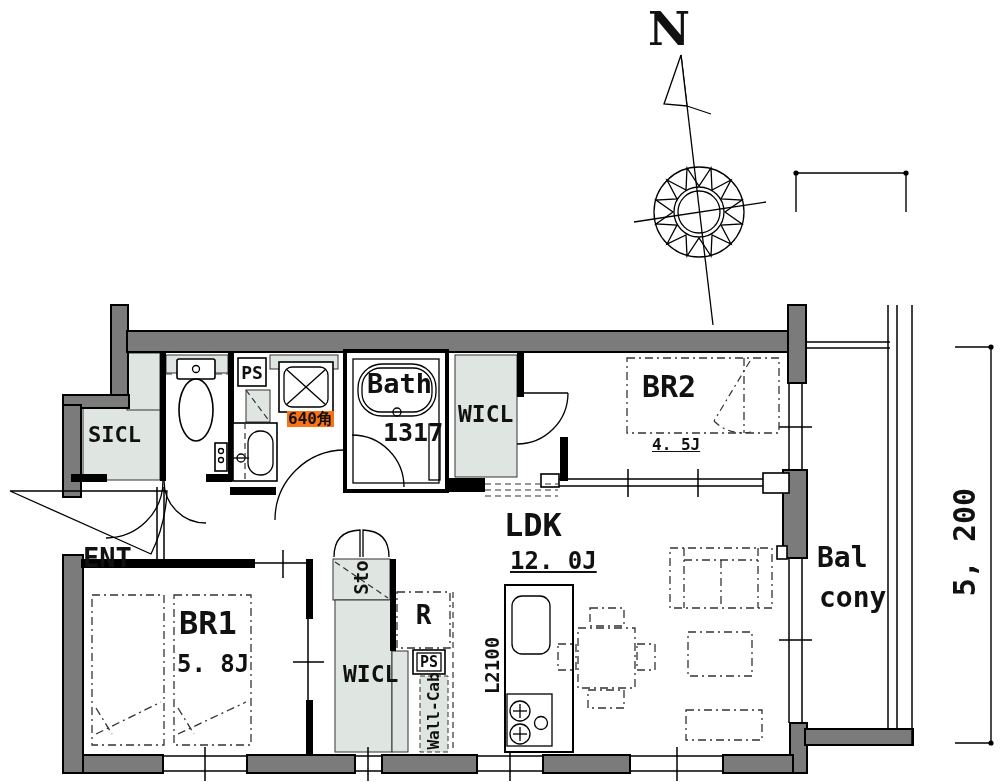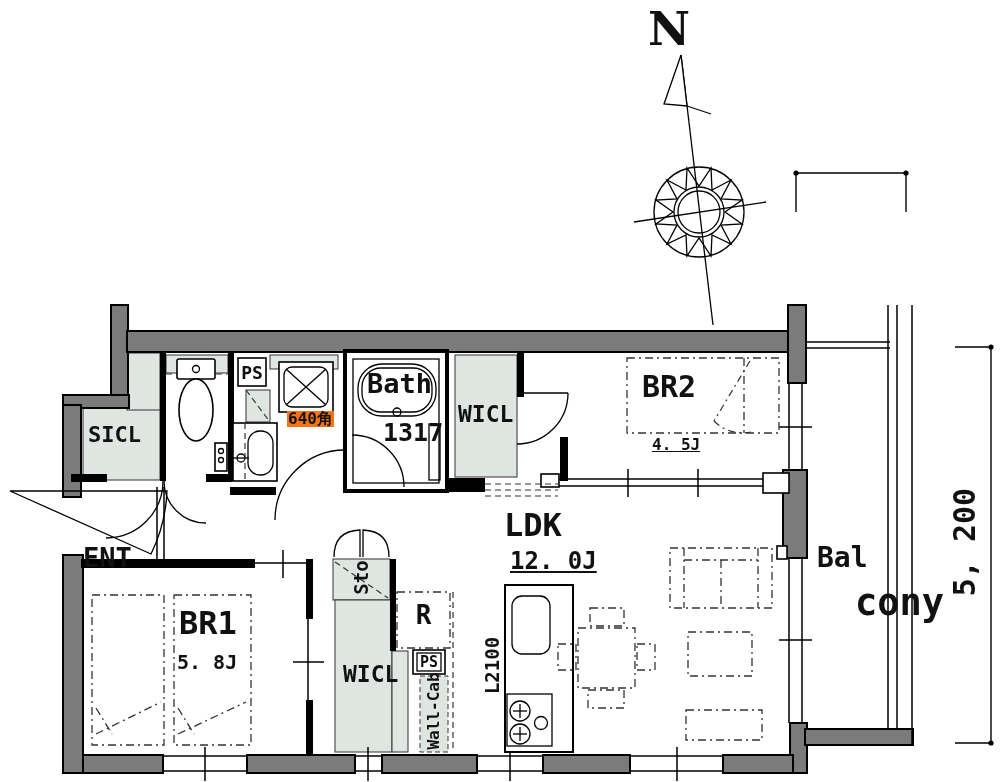--- a/index.html
+++ b/index.html
@@ -254,22 +254,22 @@
   <div class="lbl ctr" style="left:238px;top:364px;width:28px;font-size:18px;">PS</div>
   <div class="lbl wbg" style="left:287px;top:379px;font-size:16px;">640角</div>
   <div class="lbl" style="left:367px;top:370px;font-size:27px;">Bath</div>
   <div class="lbl" style="left:383px;top:420px;font-size:25px;text-align:right;">1317</div>
   <div class="lbl" style="left:458px;top:403px;font-size:23px;">WICL</div>
   <div class="lbl" style="left:642px;top:372px;font-size:30px;">BR2</div>
   <div class="lbl" style="left:652px;top:437px;font-size:16px;text-decoration:underline;">4. 5J</div>
   <div class="lbl" style="left:504px;top:509px;font-size:32px;text-align:right;">LDK</div>
   <div class="lbl" style="left:510px;top:549px;font-size:24px;text-decoration:underline;">12. 0J</div>
   <div class="lbl" style="left:179px;top:607px;font-size:32px;">BR1</div>
-  <div class="lbl" style="left:177px;top:652px;font-size:20px;">5. 8J</div>
+  <div class="lbl" style="left:177px;top:652px;font-size:24px;">5. 8J</div>
   <div class="lbl ctr rot" style="left:336px;top:568px;width:50px;font-size:19px;">Sto</div>
   <div class="lbl ctr" style="left:397px;top:602px;width:53px;font-size:26px;">R</div>
   <div class="lbl ctr" style="left:413px;top:655px;width:32px;font-size:15px;">PS</div>
   <div class="lbl ctr rot" style="left:391px;top:703px;width:86px;font-size:16px;">Wall-Cab</div>
   <div class="lbl ctr rot" style="left:452px;top:656px;width:80px;font-size:19px;">L2100</div>
   <div class="lbl" style="left:343px;top:663px;font-size:23px;">WICL</div>
   <div class="lbl" style="left:817px;top:544px;font-size:28px;text-align:right;">Bal</div>
-  <div class="lbl" style="left:855px;top:584px;font-size:37px;">cony</div>
+  <div class="lbl" style="left:819px;top:584px;font-size:28px;">cony</div>
 </div>
 
 </body></html>

